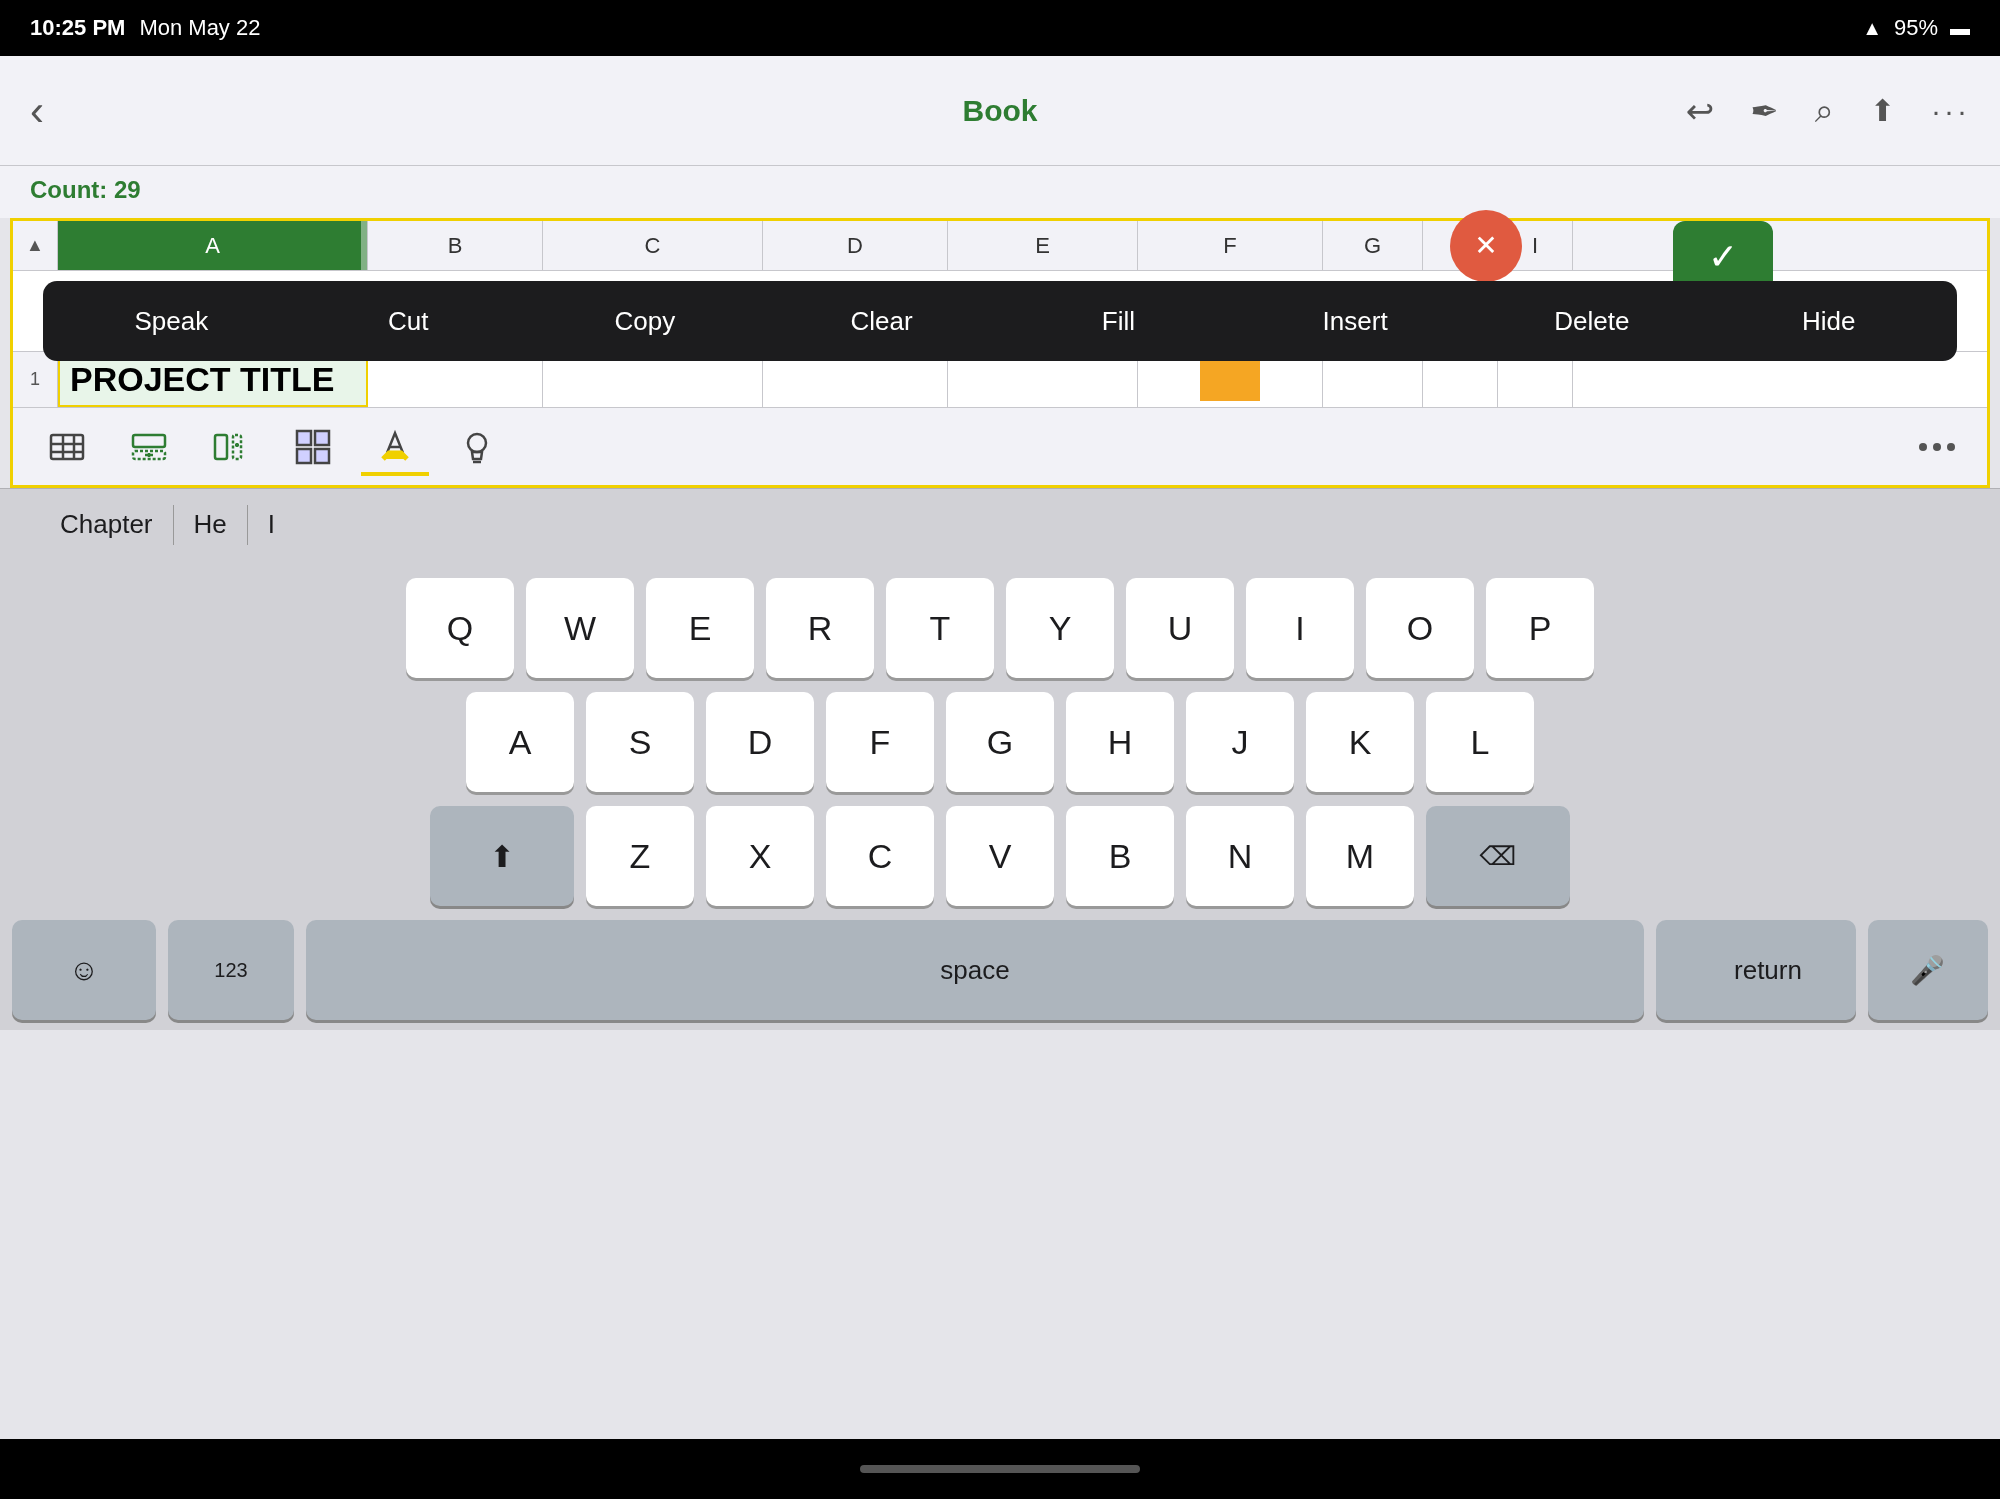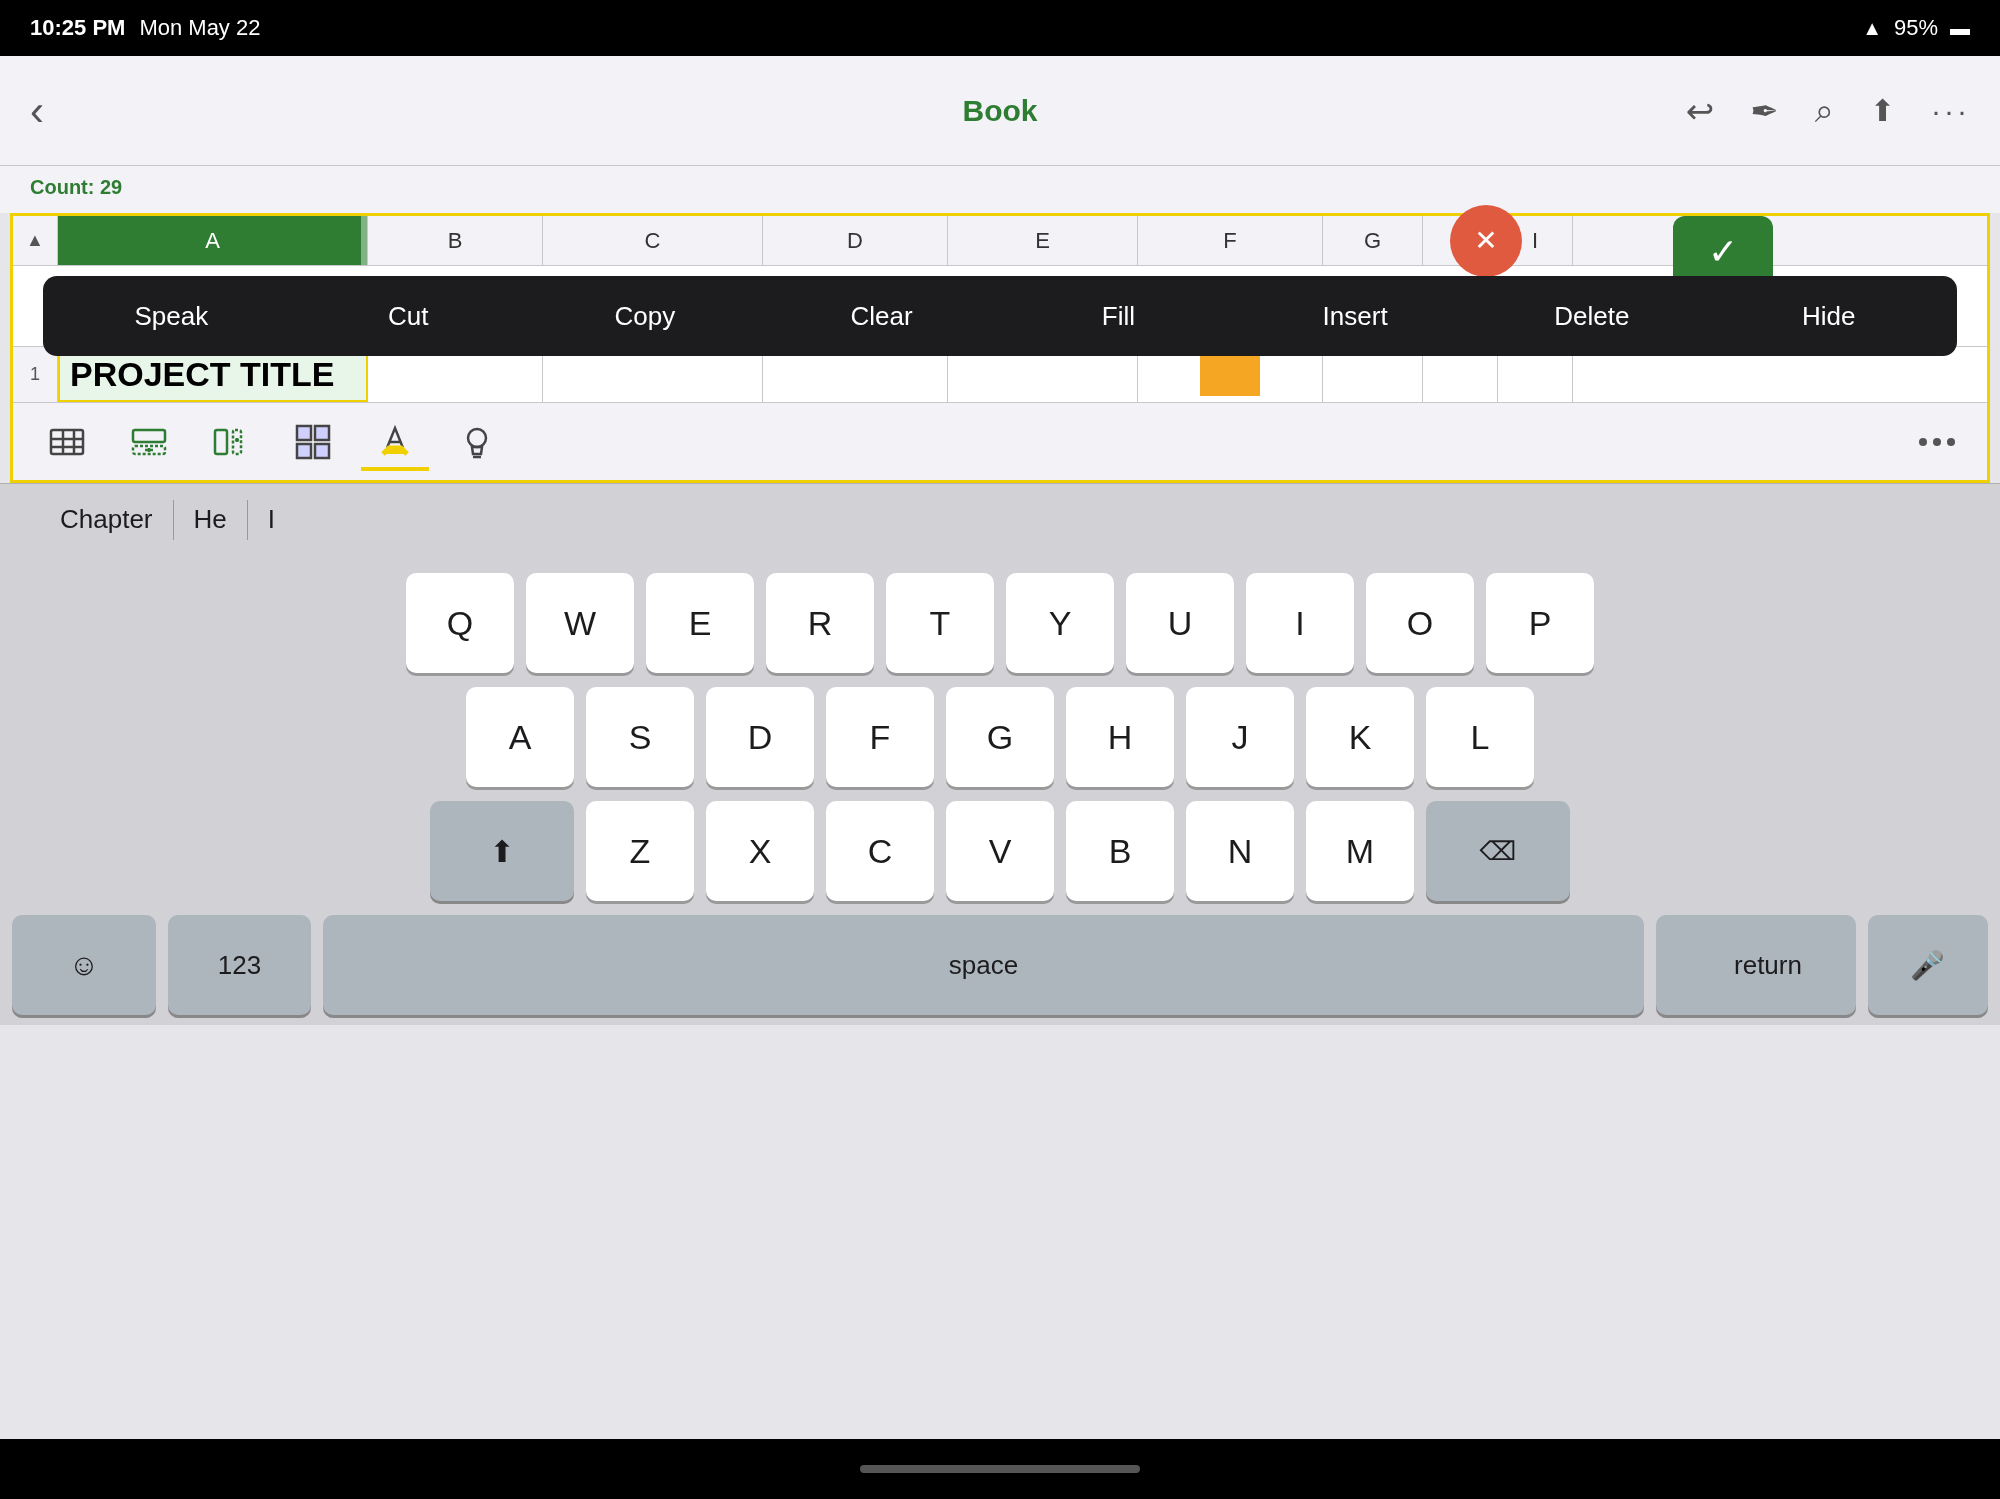--- a/index.html
+++ b/index.html
@@ -73,21 +73,21 @@
       color: #555;
       cursor: pointer;
     }
 
     
     .count-bar {
       background: #f2f2f7;
       padding: 10px 30px 14px 30px;
     }
     .count-text {
-      font-size: 20px;
+      font-size: 24px;
       font-weight: 600;
       color: #2e7d32;
     }
 
     
     .spreadsheet-container {
       border: 3px solid #f0d000;
       margin: 0 10px;
       background: #fff;
       position: relative;
@@ -311,21 +311,21 @@
       height: 100px;
       display: flex;
       align-items: center;
       justify-content: center;
       cursor: pointer;
       box-shadow: 0 3px 0 #888;
     }
     .key-shift { width: 144px; font-size: 30px; }
     .key-backspace { width: 144px; font-size: 26px; }
     .key-emoji { width: 144px; font-size: 30px; }
-    .key-123 { width: 143px; font-size: 26px; }
+    .key-123 { width: 126px; font-size: 20px; }
     .key-space { flex: 1; font-size: 26px; }
     .key-return { width: 200px; font-size: 26px; padding-left: 24px; }
     .key-mic { width: 120px; font-size: 28px; }
 
     
     .home-indicator {
       height: 60px;
       background: #000;
       display: flex;
       align-items: center;

